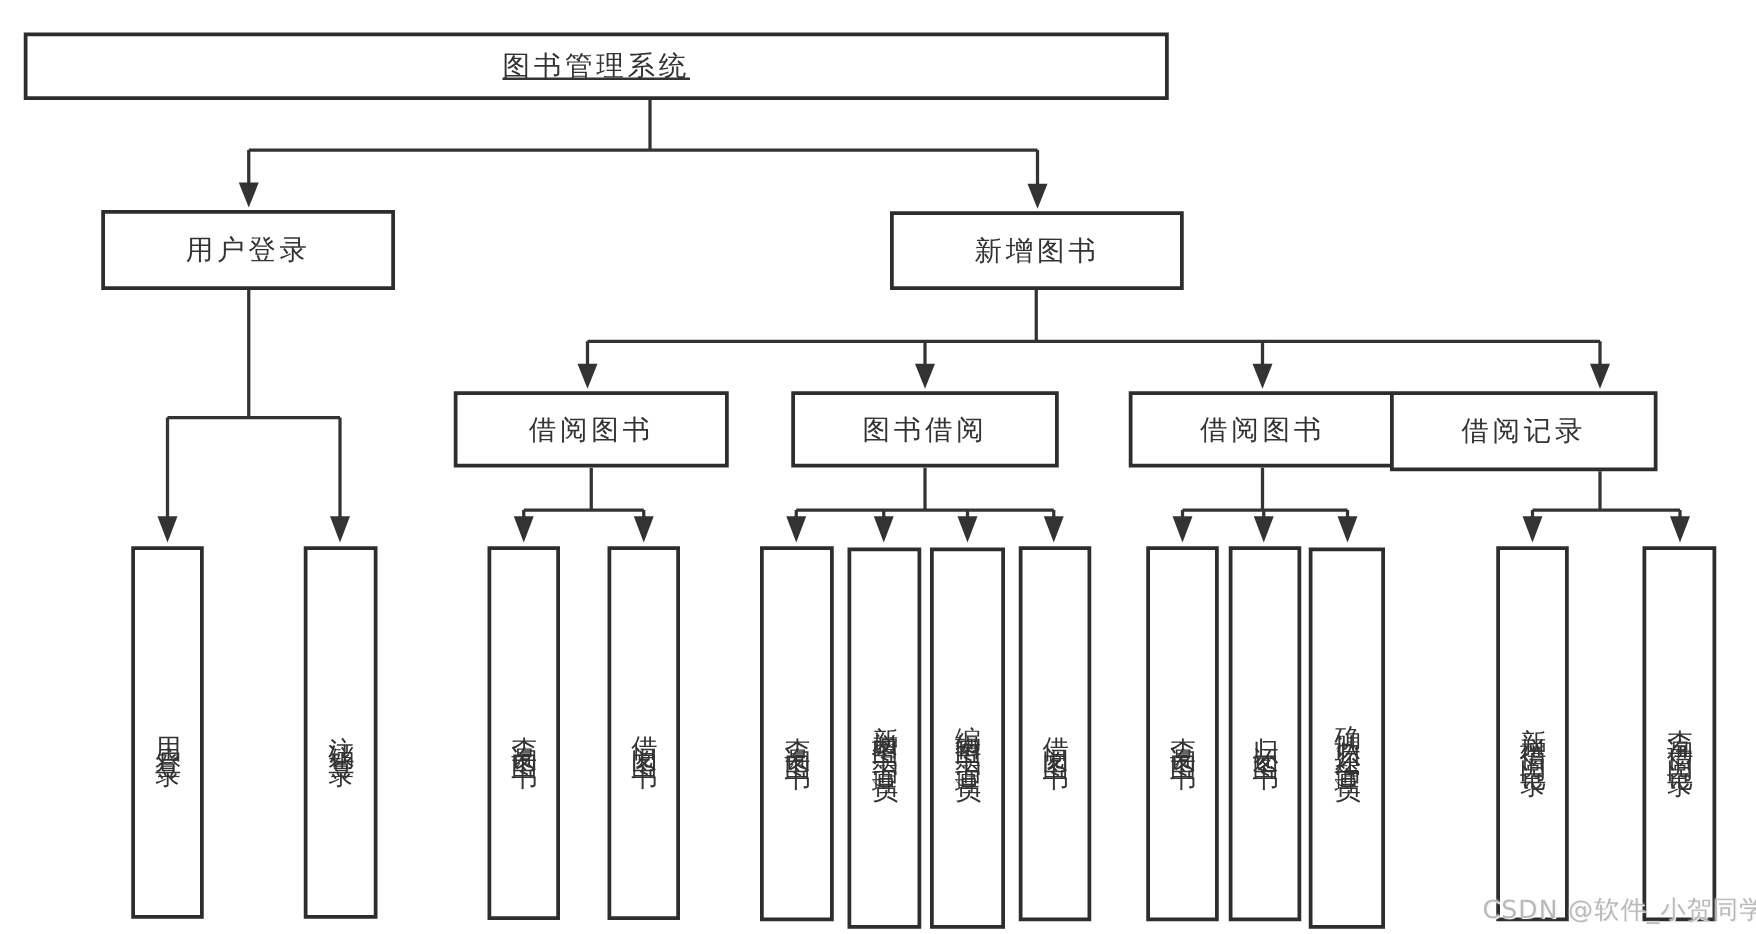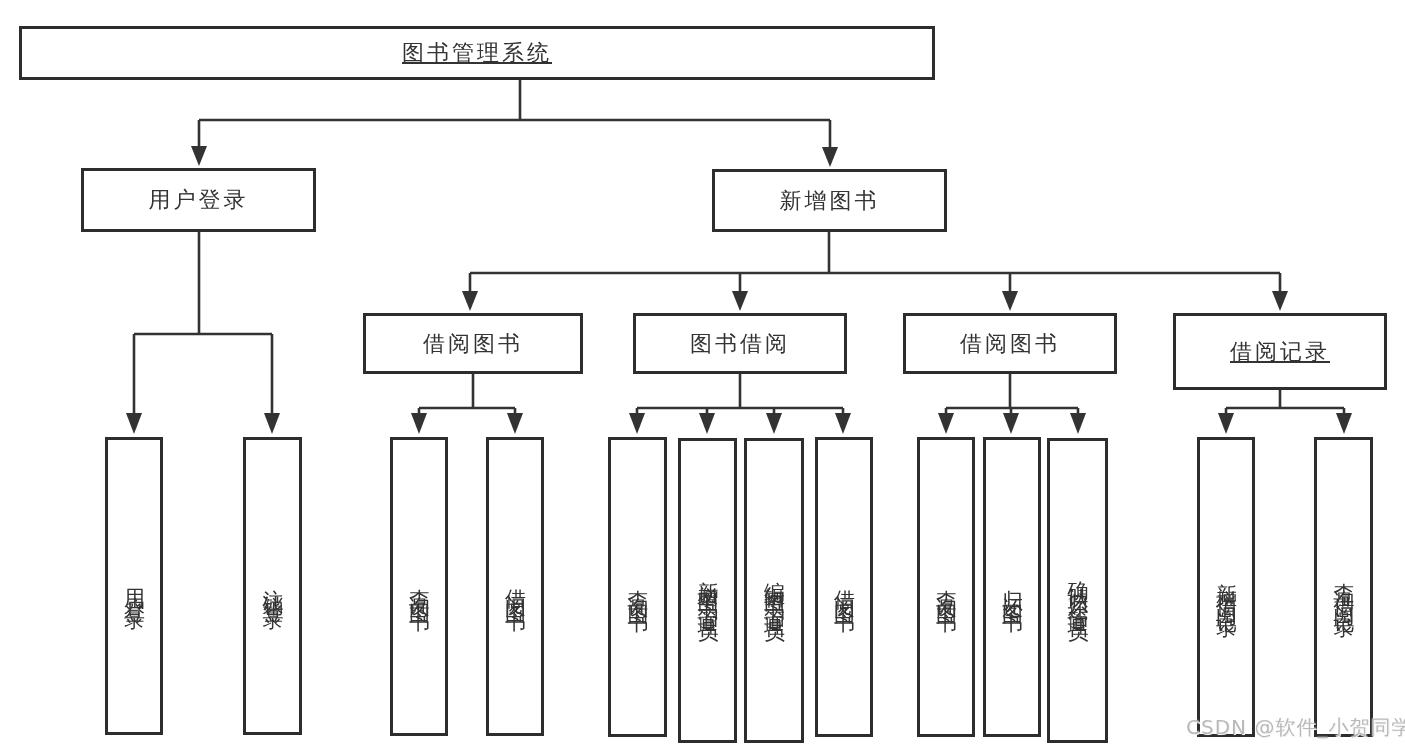--- a/index.html
+++ b/index.html
@@ -46,21 +46,21 @@
     white-space: nowrap;
   }
 
   
   #n-root   { left: 19px;   top: 26px;  width: 916px; height: 54px; text-decoration: underline; }
   #n-l1-0   { left: 81px;   top: 168px; width: 235px;  height: 64px; }
   #n-l1-1   { left: 712px;  top: 169px; width: 235px;  height: 63px; }
   #n-l2-0   { left: 363px;  top: 313px; width: 220px;  height: 61px; }
   #n-l2-1   { left: 633px;  top: 313px; width: 214px;  height: 61px; font-family: Liberation Serif, serif; }
   #n-l2-2   { left: 903px;  top: 313px; width: 214px;  height: 61px; }
-  #n-l2-3   { left: 1173px; top: 313px; width: 214px;  height: 77px; text-decoration: underline; }
+  #n-l2-3   { left: 1112px; top: 313px; width: 214px;  height: 64px; }
 
   #n-leaf-0  { left: 105px;  top: 437px; width: 58px; height: 298px; }
   #n-leaf-1  { left: 243px;  top: 437px; width: 59px; height: 298px; }
   #n-leaf-2  { left: 390px;  top: 437px; width: 58px; height: 299px; }
   #n-leaf-3  { left: 486px;  top: 437px; width: 58px; height: 299px; }
   #n-leaf-4  { left: 608px;  top: 437px; width: 59px; height: 300px; }
   #n-leaf-5  { left: 678px;  top: 438px; width: 59px; height: 305px; }
   #n-leaf-6  { left: 744px;  top: 438px; width: 60px; height: 305px; }
   #n-leaf-7  { left: 815px;  top: 437px; width: 58px; height: 300px; }
   #n-leaf-8  { left: 917px;  top: 437px; width: 58px; height: 300px; }

